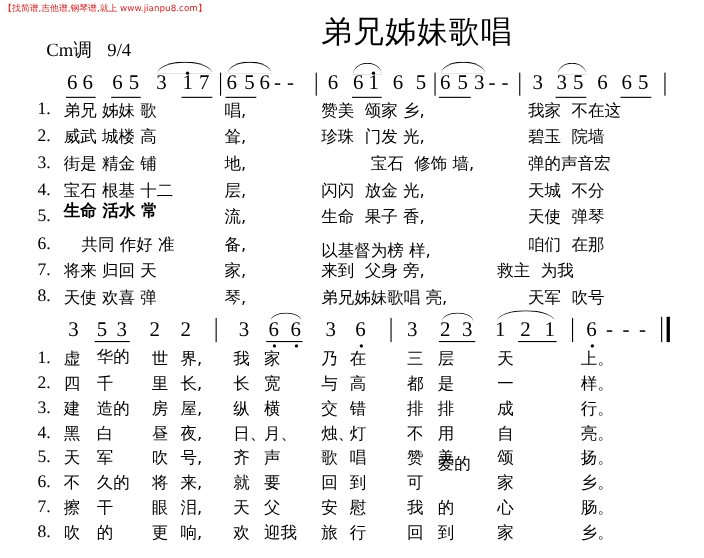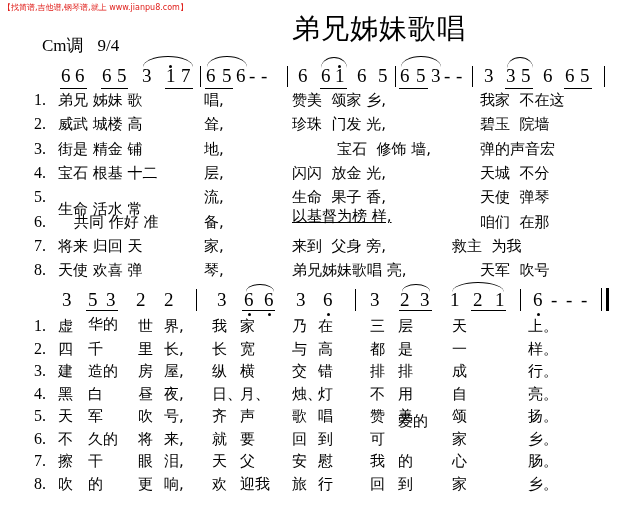--- a/index.html
+++ b/index.html
@@ -107,28 +107,28 @@
     <span class="lyr" style="left: 58px; top: 140.6px;">街是 精金 铺</span>
     <span class="lyr" style="left: 204px; top: 140.6px;">地,</span>
     <span class="lyr" style="left: 292px; top: 140.6px; margin-left: 45px;">宝石  修饰 墙,</span>
     <span class="lyr" style="left: 480px; top: 140.6px;">弹的声音宏</span>
     <span class="vn" style="left: 34px; top: 164.9px;">4.</span>
     <span class="lyr" style="left: 58px; top: 164.9px;">宝石 根基 十二</span>
     <span class="lyr" style="left: 204px; top: 164.9px;">层,</span>
     <span class="lyr" style="left: 292px; top: 164.9px;">闪闪  放金 光,</span>
     <span class="lyr" style="left: 480px; top: 164.9px;">天城  不分</span>
     <span class="vn" style="left: 34px; top: 189.2px;">5.</span>
-    <span class="lyr" style="left: 58px; top: 201px;">生命 活水 常</span>
+    <span class="lyr" style="left: 58px; top: 183px; font-weight: bold;">生命 活水 常</span>
     <span class="lyr" style="left: 204px; top: 189.2px;">流,</span>
     <span class="lyr" style="left: 292px; top: 189.2px;">生命  果子 香,</span>
     <span class="lyr" style="left: 480px; top: 189.2px;">天使  弹琴</span>
     <span class="vn" style="left: 34px; top: 213.5px;">6.</span>
     <span class="lyr" style="left: 58px; top: 213.5px; margin-left: 16px;">共同 作好 准</span>
     <span class="lyr" style="left: 204px; top: 213.5px;">备,</span>
-    <span class="lyr" style="left: 292px; top: 208px; text-decoration: underline;">以基督为榜 样,</span>
+    <span class="lyr" style="left: 292px; top: 220px;">以基督为榜 样,</span>
     <span class="lyr" style="left: 480px; top: 213.5px;">咱们  在那</span>
     <span class="vn" style="left: 34px; top: 237.8px;">7.</span>
     <span class="lyr" style="left: 58px; top: 237.8px;">将来 归回 天</span>
     <span class="lyr" style="left: 204px; top: 237.8px;">家,</span>
     <span class="lyr" style="left: 292px; top: 237.8px;">来到  父身 旁,</span>
     <span class="lyr" style="left: 452px; top: 237.8px;">救主  为我</span>
     <span class="vn" style="left: 34px; top: 262.1px;">8.</span>
     <span class="lyr" style="left: 58px; top: 262.1px;">天使 欢喜 弹</span>
     <span class="lyr" style="left: 204px; top: 262.1px;">琴,</span>
     <span class="lyr" style="left: 292px; top: 262.1px;">弟兄姊妹歌唱 亮,</span>

